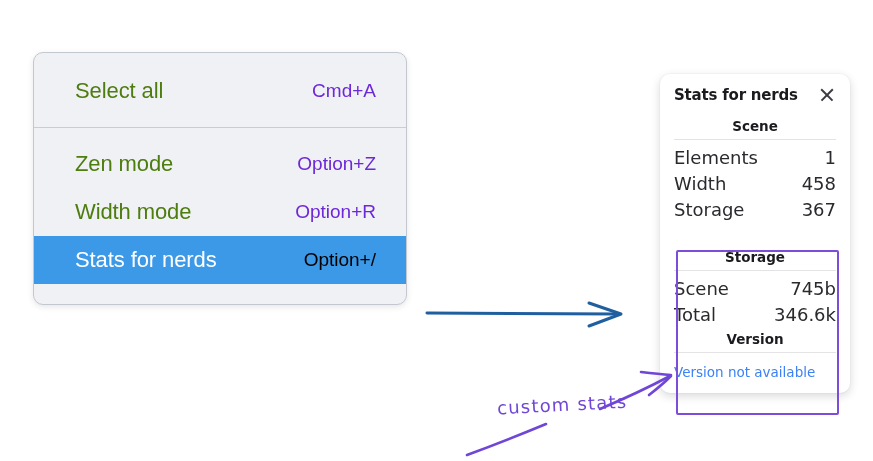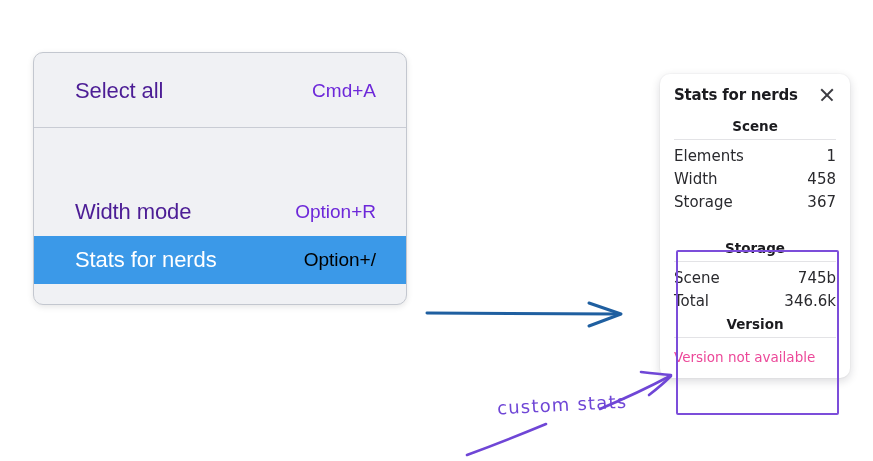--- a/index.html
+++ b/index.html
@@ -53,21 +53,21 @@
     display: flex;
     align-items: center;
     justify-content: space-between;
     height: 48px;
     padding: 0 30px 0 41px;
     box-sizing: border-box;
     cursor: default;
   }
   .menu-item .mi-label {
     font-size: 22px;
-    color: #4c1d95;
+    color: #4d7c0f;
     letter-spacing: -0.1px;
     white-space: nowrap;
   }
   .menu-item .mi-shortcut {
     font-size: 19px;
     color: #6d28d9;
     white-space: nowrap;
   }
   .menu-item.selected {
     background: #3b99e8;
@@ -133,29 +133,29 @@
   }
   .stats-rule {
     height: 1px;
     background: #e3e3e6;
     margin: 0 0 4px 0;
   }
   .stats-row {
     display: flex;
     align-items: baseline;
     justify-content: space-between;
-    font-size: 15px;
+    font-size: 18px;
     color: #2a2a2e;
     padding: 2.5px 0;
   }
   .stats-row .sr-label { white-space: nowrap; }
   .stats-row .sr-value { white-space: nowrap; }
   .stats-note {
     font-size: 13.5px;
-    color: #ec4899;
+    color: #3b82f6;
     padding: 3px 0 1px 0;
     white-space: nowrap;
     margin-top: 8px;
   }
 
   
   .highlight-rect {
     position: absolute;
     left: 676px;
     top: 250px;
@@ -199,20 +199,22 @@
       <div class="menu-item">
         <span class="mi-label">Select all</span>
         <span class="mi-shortcut">Cmd+A</span>
       </div>
     </div>
 
     <div class="menu-divider"></div>
 
     <div class="menu-group group-main">
       <div class="menu-item">
+        <span class="mi-label">Zen mode</span>
+        <span class="mi-shortcut">Option+Z</span>
       </div>
       <div class="menu-item">
         <span class="mi-label">Width mode</span>
         <span class="mi-shortcut">Option+R</span>
       </div>
       <div class="menu-item selected">
         <span class="mi-label">Stats for nerds</span>
         <span class="mi-shortcut">Option+/</span>
       </div>
     </div>

